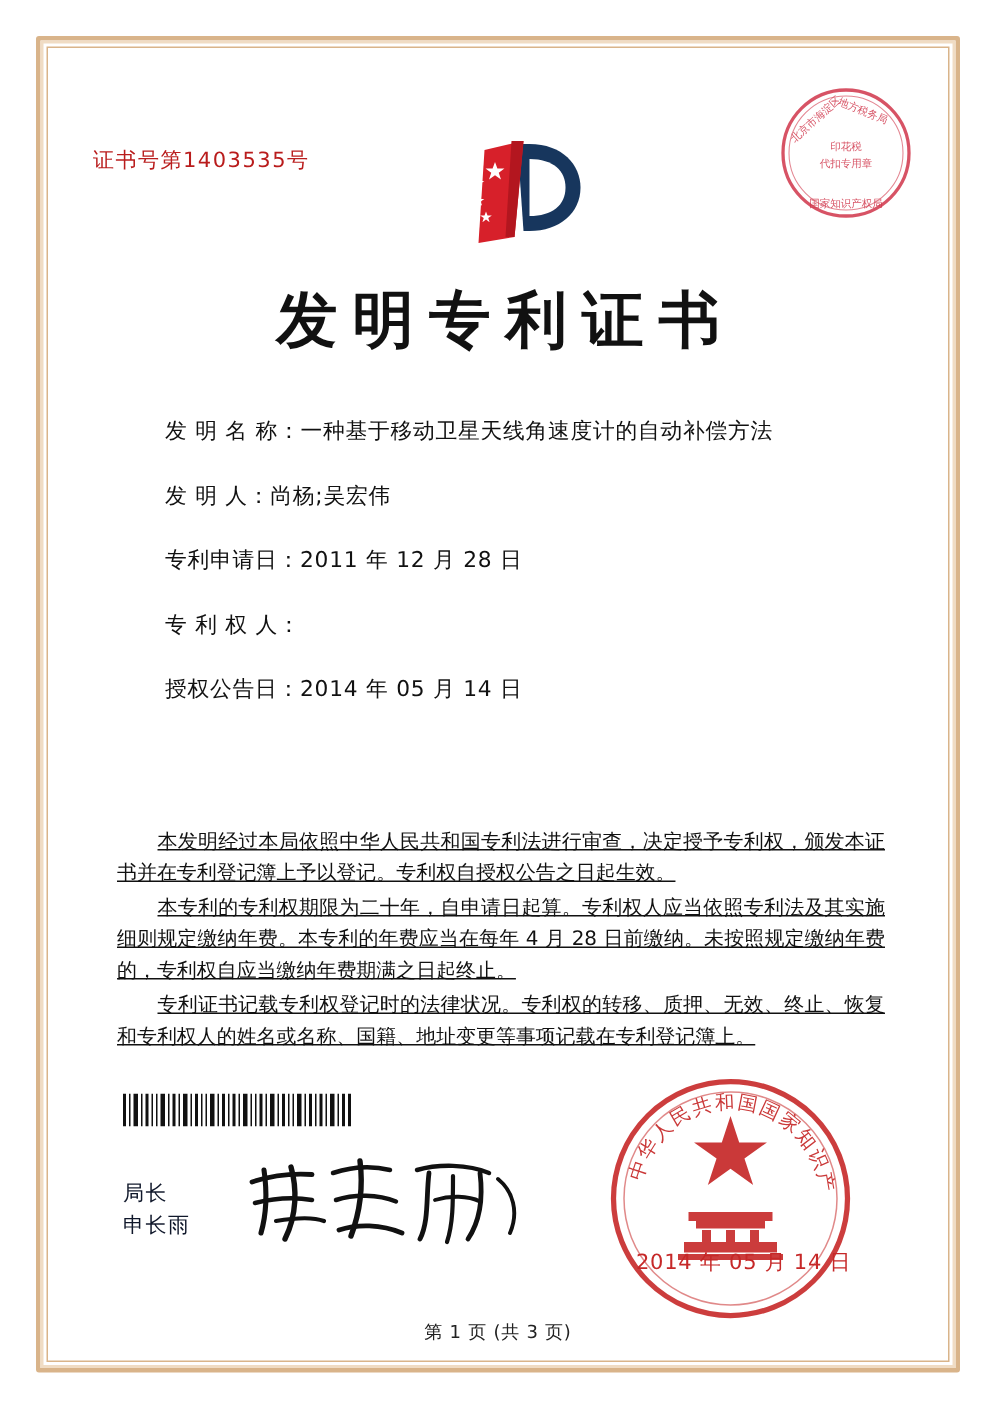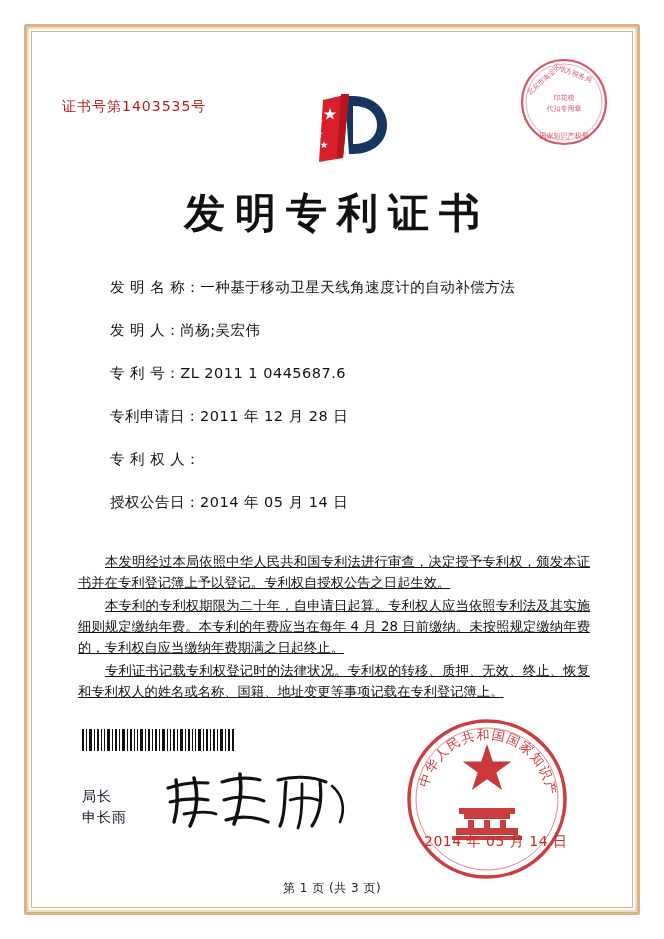--- a/index.html
+++ b/index.html
@@ -236,24 +236,20 @@
   <div class="doc-title">发明专利证书</div>
 
   <div class="fields">
     <div class="field-row">
       <span class="field-label">发 明 名 称：</span>
       <span class="field-value">一种基于移动卫星天线角速度计的自动补偿方法</span>
     </div>
     <div class="field-row">
       <span class="field-label">发 明 人：</span>
       <span class="field-value">尚杨;吴宏伟</span>
-    </div>
-    <div class="field-row">
-      <span class="field-label">专 利 号：</span>
-      <span class="field-value">ZL 2011 1 0445687.6</span>
     </div>
     <div class="field-row">
       <span class="field-label">专利申请日：</span>
       <span class="field-value">2011 年 12 月 28 日</span>
     </div>
     <div class="field-row">
       <span class="field-label">专 利 权 人：</span>
     </div>
     <div class="field-row">
       <span class="field-label">授权公告日：</span>

